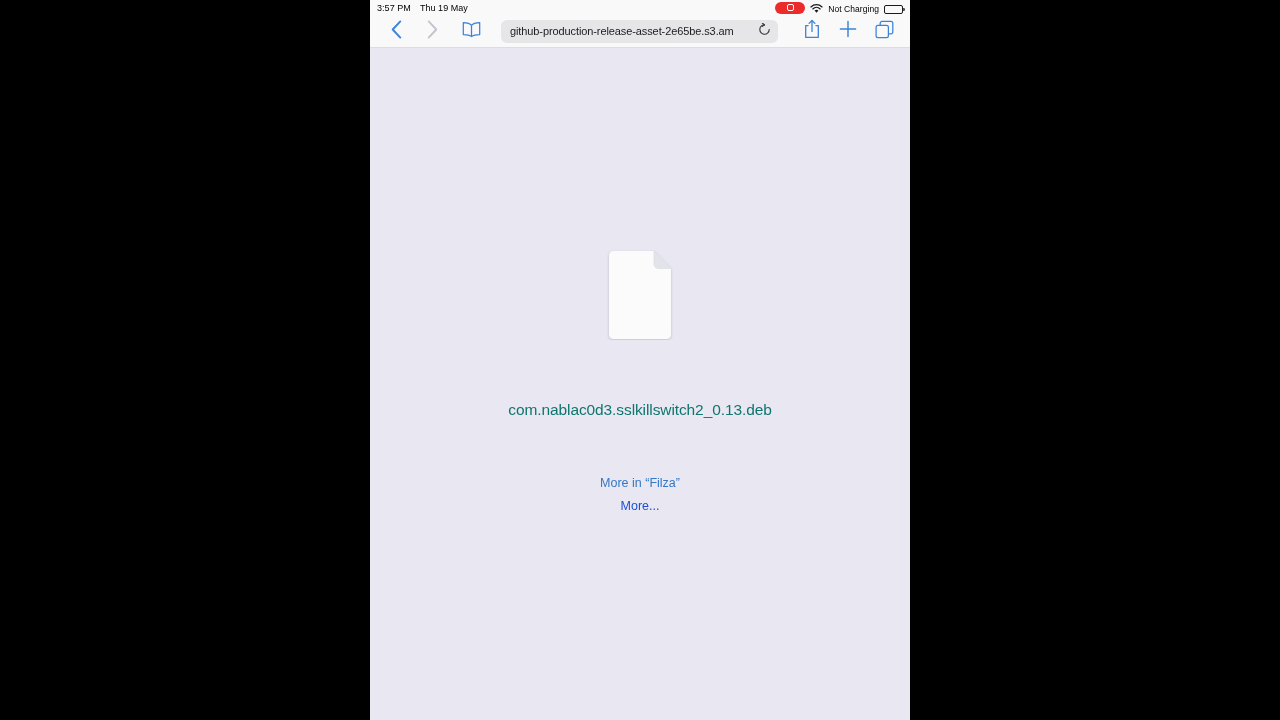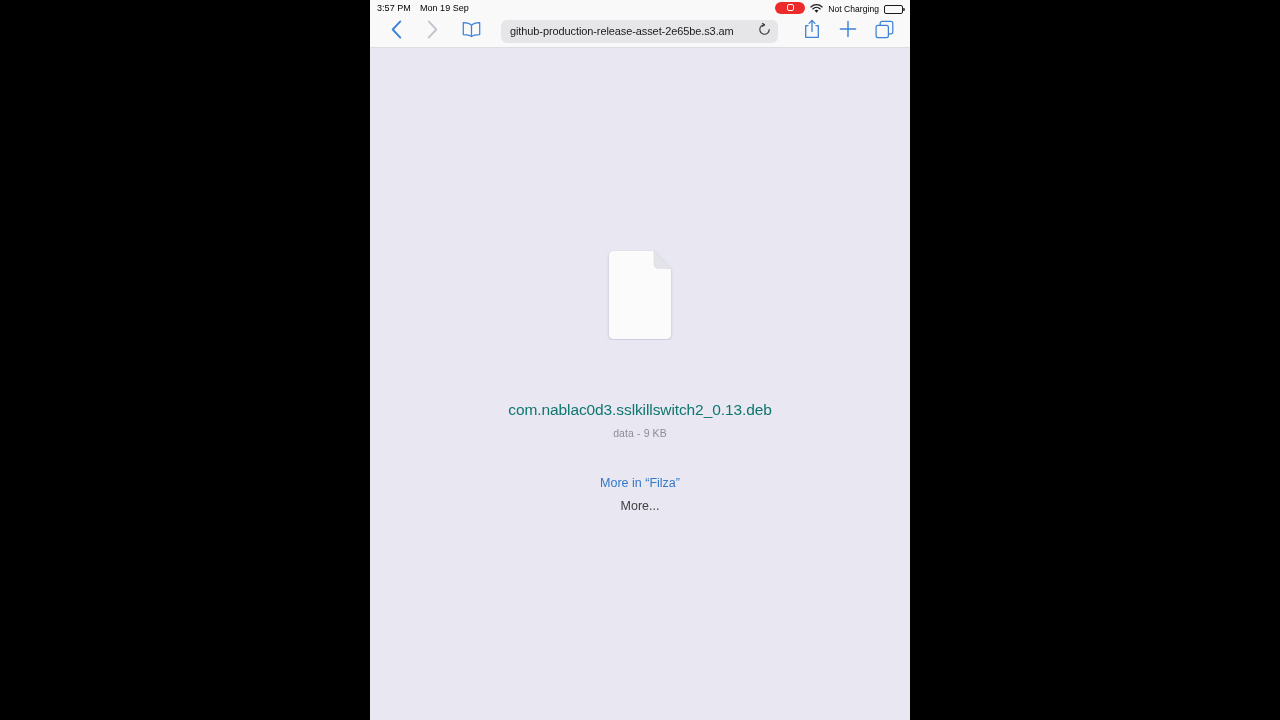--- a/index.html
+++ b/index.html
@@ -218,35 +218,35 @@
     cursor: default;
   }
 
   #more-link {
     position: absolute;
     top: 451px;
     left: 0;
     width: 100%;
     text-align: center;
     font-size: 12.5px;
-    color: #404040;
+    color: #1d4ed8;
     cursor: default;
   }
 </style>
 </head>
 <body>
 
 <div id="screen">
 
   <div id="device">
 
     <div id="status-bar">
       <div class="status-left">
         <span class="status-time">3:57 PM</span>
-        <span class="status-date">Mon 19 Sep</span>
+        <span class="status-date">Thu 19 May</span>
       </div>
       <div class="status-right">
         <span class="rec-pill">
           <span class="rec-dot"></span>
         </span>
         <span>
           <svg class="wifi-icon" width="13" height="10" viewBox="0 0 13 10">
             <path d="M6.5 8.7 L4.55 6.6 A2.9 2.9 0 0 1 8.45 6.6 Z" fill="#1a1a1a"></path>
             <path d="M2.85 4.95 A5.3 5.3 0 0 1 10.15 4.95" stroke="#1a1a1a" stroke-width="1.25" fill="none" stroke-linecap="round"></path>
             <path d="M0.95 2.95 A8 8 0 0 1 12.05 2.95" stroke="#1a1a1a" stroke-width="1.25" fill="none" stroke-linecap="round"></path>
@@ -336,21 +336,20 @@
               <feDropShadow dx="0" dy="1" stdDeviation="1.6" flood-color="#9a9ab0" flood-opacity="0.55"></feDropShadow>
             </filter>
           </defs>
           <path d="M3 5.5 A4.5 4.5 0 0 1 7.5 1 L48 1 L65 18.5 L65 84.5 A4.5 4.5 0 0 1 60.5 89 L7.5 89 A4.5 4.5 0 0 1 3 84.5 Z" fill="#fbfbfc" filter="url(#docshadow)"></path>
           <path d="M48 1 L65 18.5 L52.5 18.5 A4.5 4.5 0 0 1 48 14 Z" fill="#e3e3ea"></path>
           <path d="M48 1 L65 18.5 L52.5 18.5 A4.5 4.5 0 0 1 48 14 Z" fill="none" stroke="#d8d8e0" stroke-width="0.6"></path>
         </svg>
       </div>
 
       <div id="file-name">com.nablac0d3.sslkillswitch2_0.13.deb</div>
-      <div id="file-meta">data - 9 KB</div>
 
       <div id="open-link">More in “Filza”</div>
       <div id="more-link">More...</div>
 
     </div>
 
   </div>
 </div>
 
 </body></html>

